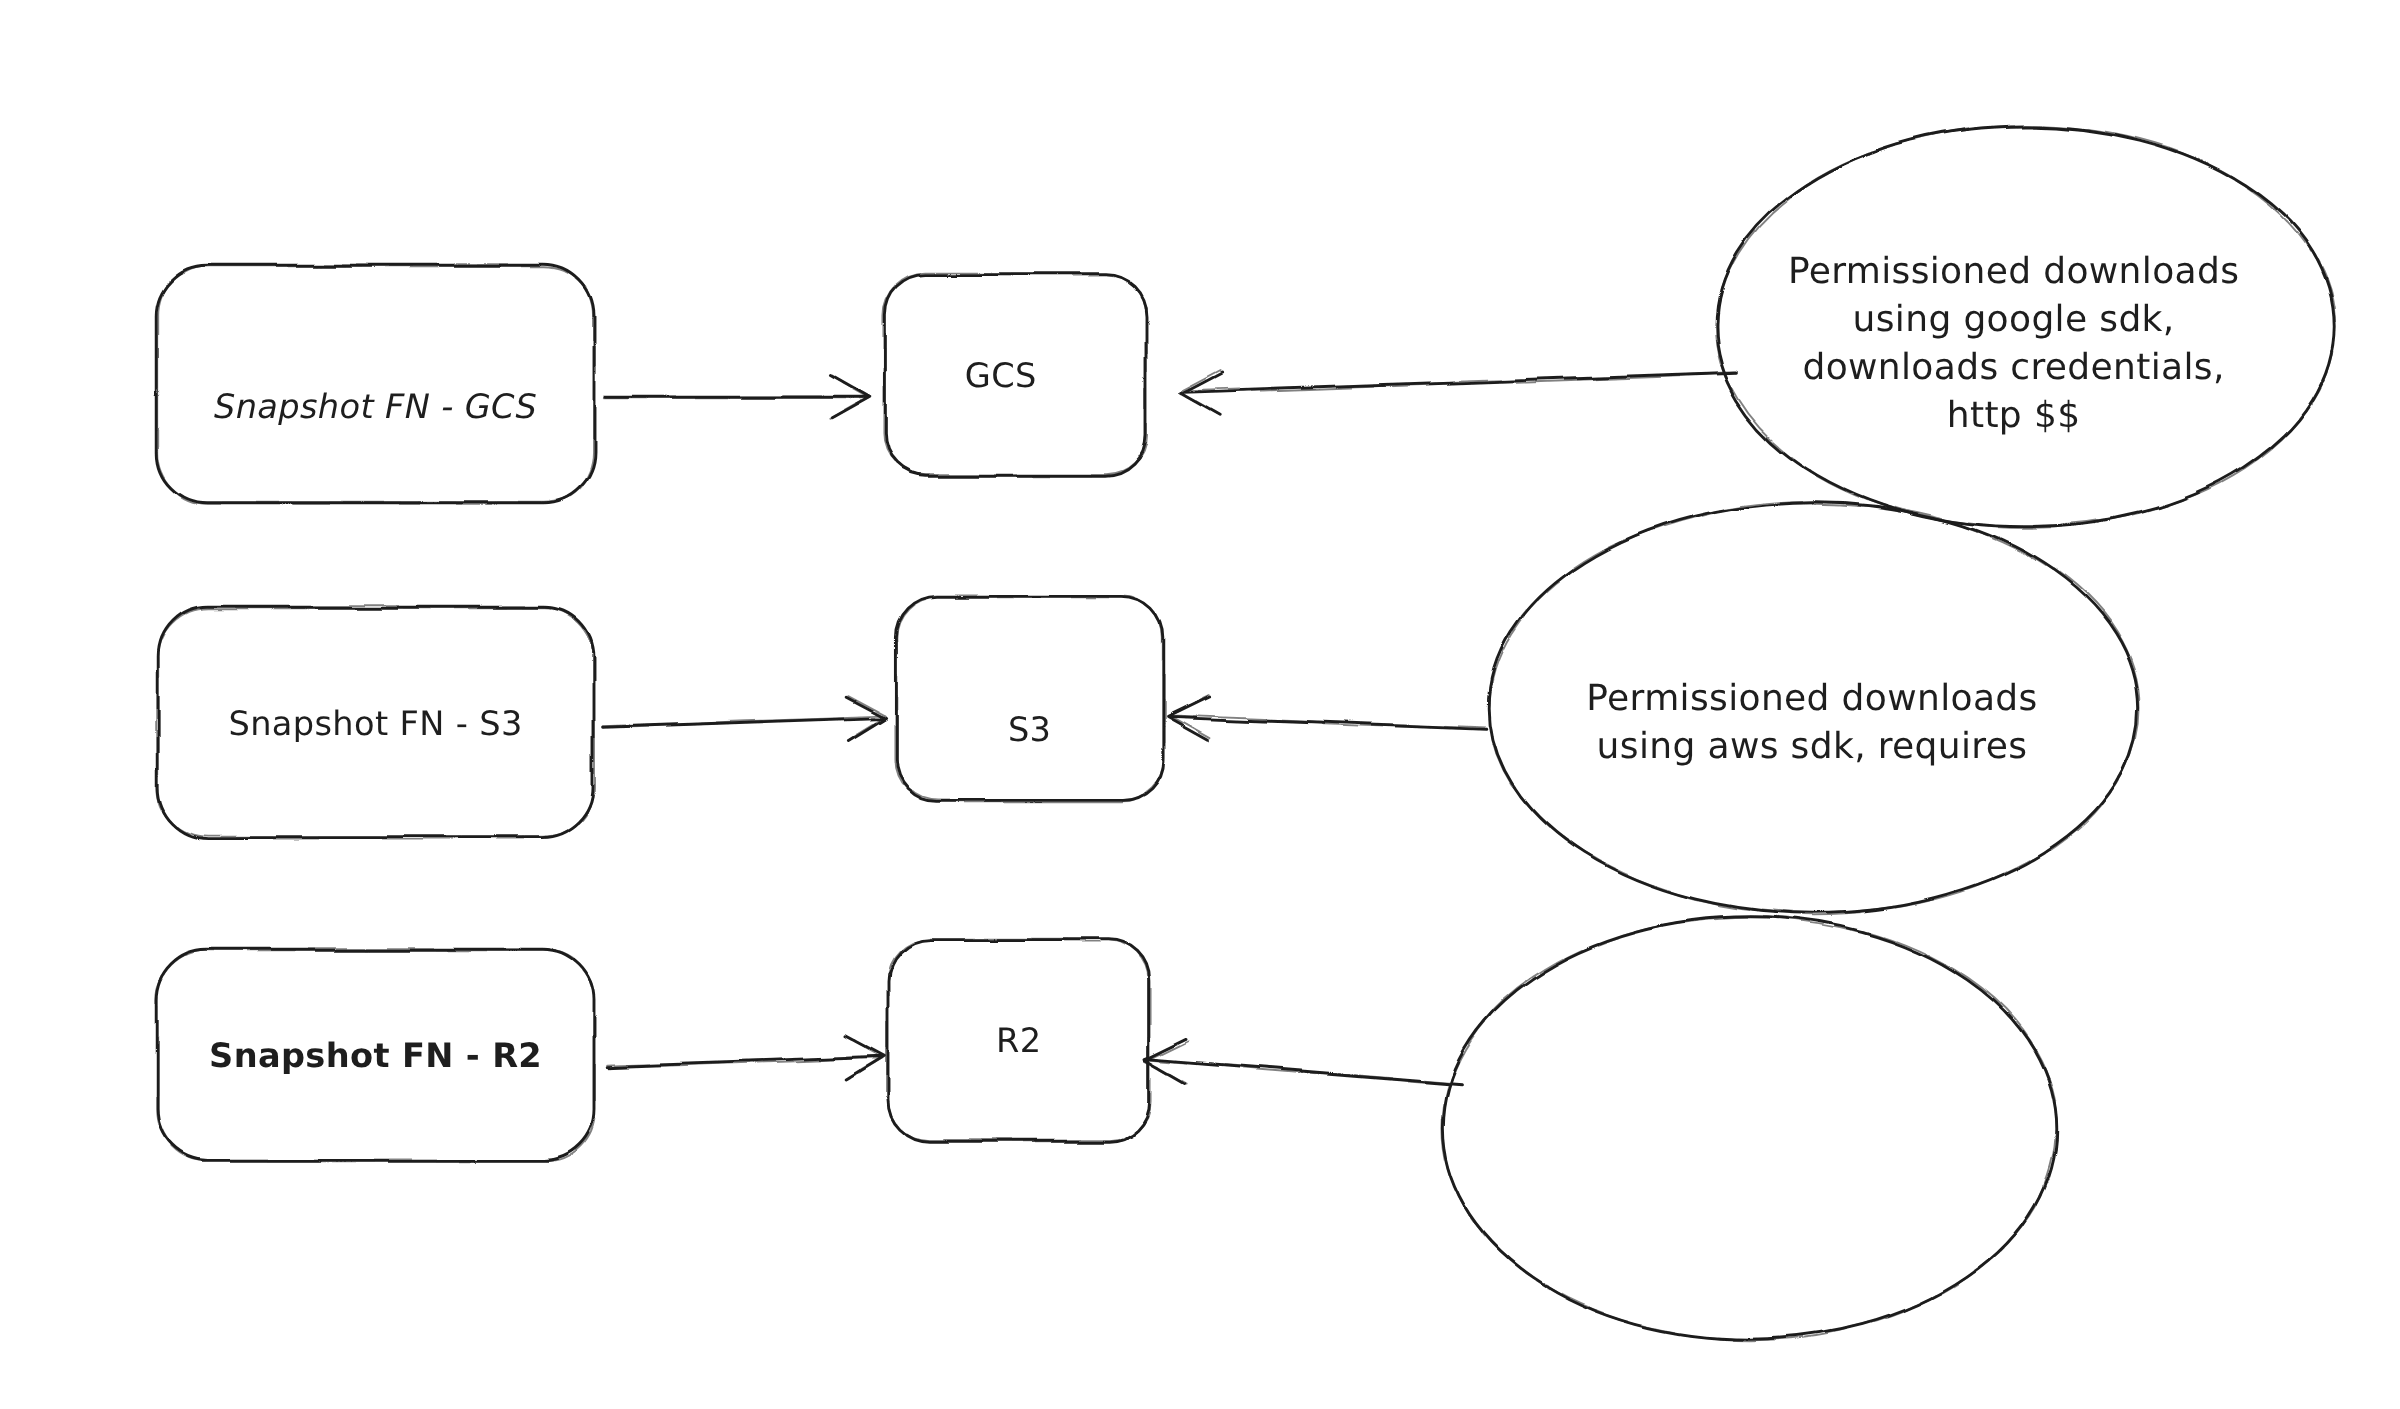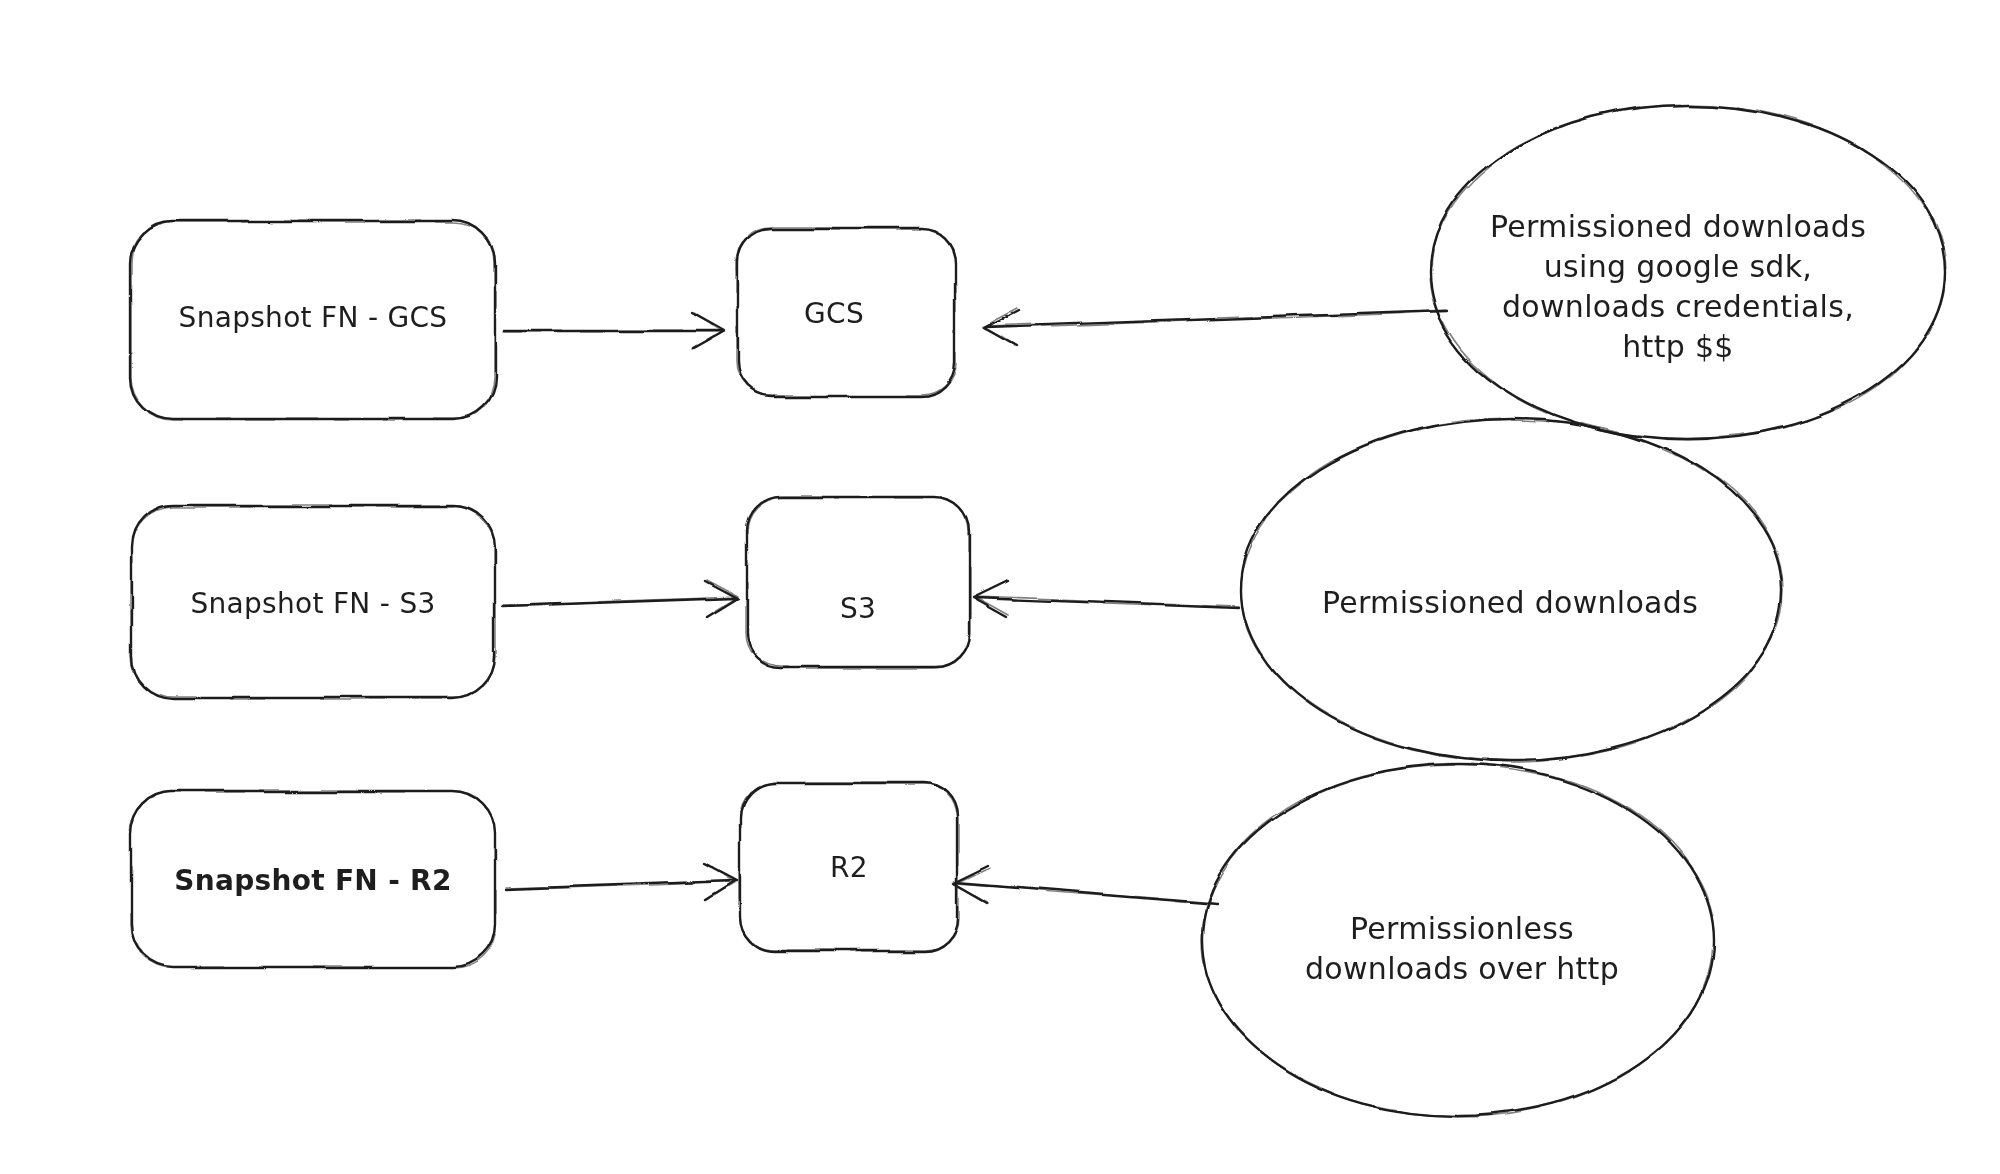--- a/index.html
+++ b/index.html
@@ -93,37 +93,34 @@
       <ellipse cx="1458" cy="940" rx="256" ry="176"></ellipse>
       <path d="M504 331 L722 331 M692 313 L724 331 M692 349 L724 331"></path>
       <path d="M503 606 L736 598 M706 581 L738 598 M707 617 L738 598"></path>
       <path d="M506 889 L735 881 M705 864 L737 881 M706 900 L737 881"></path>
       <path d="M1447 311 L986 327 M1018 310 L984 328 M1016 346 L984 328"></path>
       <path d="M1239 607 L975 597 M1008 580 L973 597 M1007 616 L973 597"></path>
       <path d="M1217 904 L957 883 M990 867 L955 884 M988 903 L955 884"></path>
     </g>
   </svg>
 
-  <div class="label" style="left:313px; top:317px;">Snapshot FN - GCS</div>
+  <div class="label" style="left:313px; top:339px;font-style:italic;">Snapshot FN - GCS</div>
   <div class="label" style="left:313px; top:603px;">Snapshot FN - S3</div>
   <div class="label" style="left:313px; top:880px;font-weight:bold;">Snapshot FN - R2</div>
 
   <div class="label" style="left:834px; top:313px;">GCS</div>
   <div class="label" style="left:858px; top:608px;">S3</div>
   <div class="label" style="left:849px; top:867px;text-align:right;">R2</div>
 
   <div class="note" style="left:1678px; top:270px;">
     <div>Permissioned downloads</div>
     <div>using google sdk,</div>
     <div>downloads credentials,</div>
     <div>http $$</div>
   </div>
 
   <div class="note" style="left:1510px; top:586px;">
     <div>Permissioned downloads</div>
+    <div>using aws sdk, requires</div>
   </div>
 
-  <div class="note" style="left:1462px; top:932px;">
-    <div>Permissionless</div>
-    <div>downloads over http</div>
-  </div>
 
 </div>
 
 </body></html>

